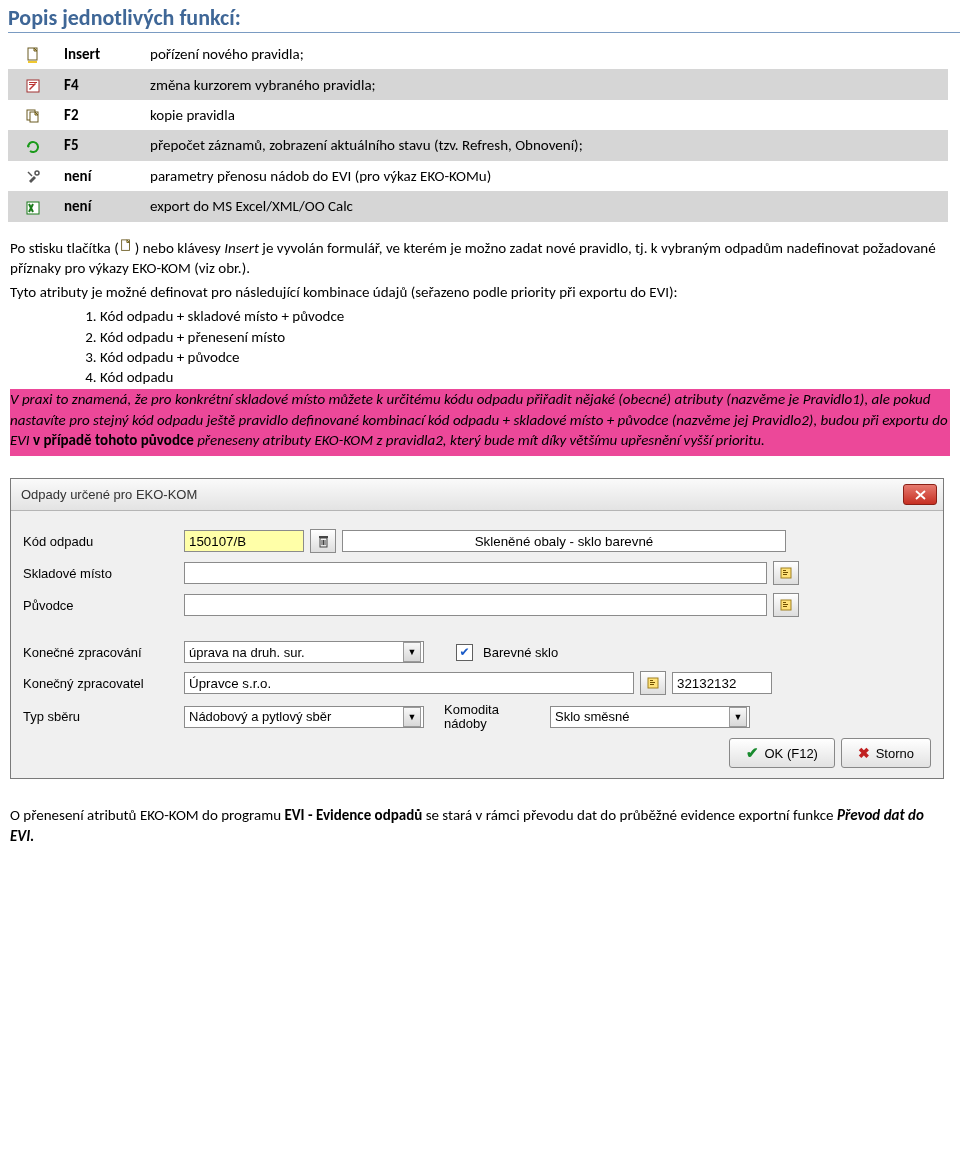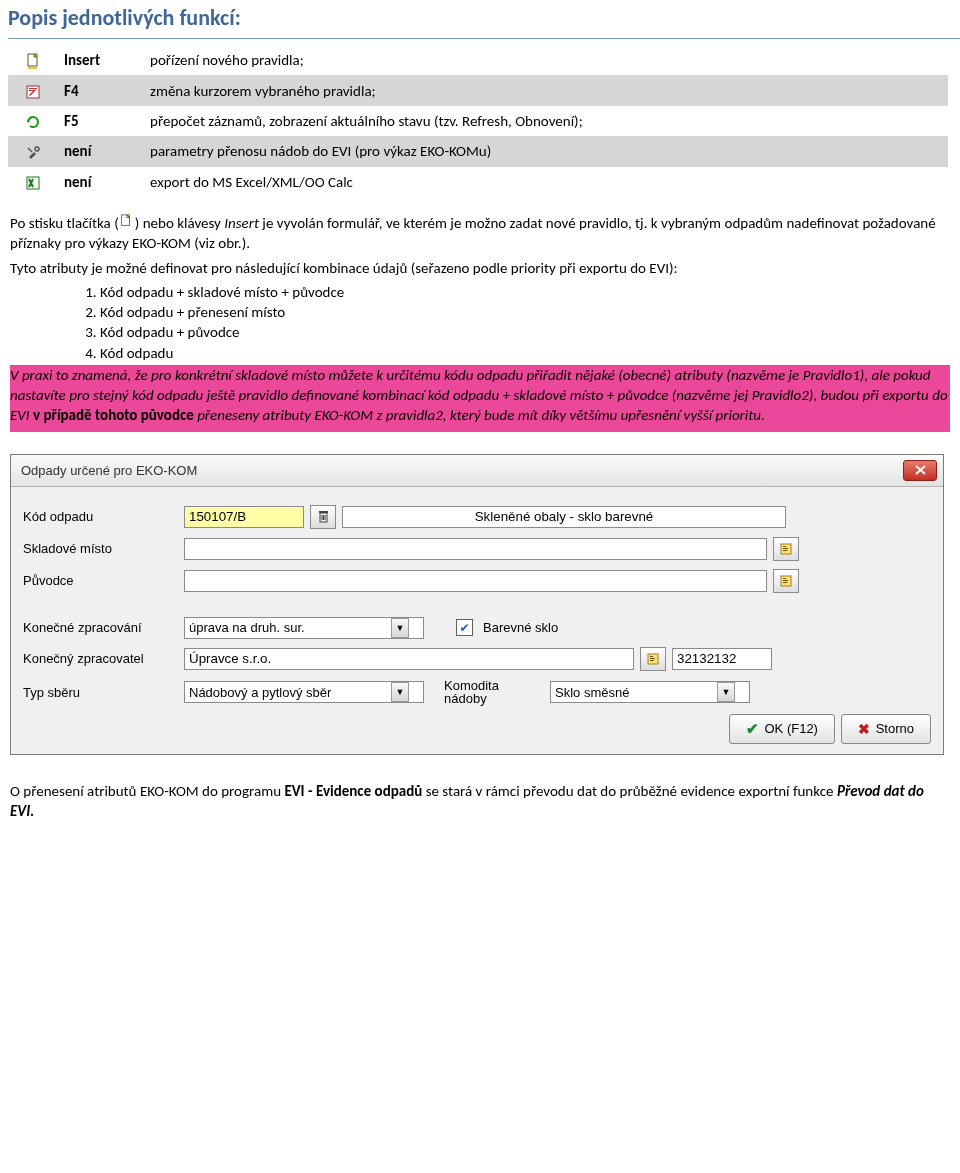--- a/index.html
+++ b/index.html
@@ -9,21 +9,21 @@
     color: #000;
     background: #fff;
     width: 960px;
   }
   .heading {
     color: #3f6797;
     font-size: 22px;
     font-weight: bold;
     margin: 4px 0 6px 8px;
     border-bottom: 1px solid #7a9bc2;
-    padding-bottom: 7px;
+    padding-bottom: 1px;
   }
   .func-table {
     border-collapse: collapse;
     width: 940px;
     margin-left: 8px;
   }
   .func-table tr:nth-child(odd) { background: #fff; }
   .func-table tr:nth-child(even) { background: #d6d6d6; }
   .func-table td {
     padding: 6px 6px 6px 2px;
@@ -89,21 +89,21 @@
   }
   .fld.small { width: 120px; }
   .fld.long2 { width: 444px; text-align: center; }
   .picker-btn {
     width:24px;height:22px;border:1px solid #8b8b8b;background:linear-gradient(#fff,#ddd);
     display:flex;align-items:center;justify-content:center;
   }
   .chk { width:15px;height:15px;border:1px solid #606060;background:#fff;display:inline-flex;align-items:center;justify-content:center;font-size:12px;color:#1859c7;margin-right:4px;}
   .select {
     border:1px solid #8b8b8b;background:#fff;height:22px;width:240px;
-    display:flex;align-items:center;justify-content:space-between;padding:0 14px 0 4px;box-sizing:border-box;gap:40px;
+    display:flex;align-items:center;justify-content:space-between;padding:0 2px 0 4px;box-sizing:border-box;gap:40px;
   }
   .select .arrow{width:16px;height:18px;background:linear-gradient(#f8f8f8,#d8d8d8);border:1px solid #9a9a9a;display:flex;align-items:center;justify-content:center;font-size:9px;}
   .btnbar{display:flex;justify-content:flex-end;gap:6px;margin-top:6px;}
   .dlg-btn{
     border:1px solid #888;background:linear-gradient(#fff,#e2e2e2);
     height:28px;padding:0 16px;display:flex;align-items:center;gap:6px;border-radius:3px;
     font-size:13px;
   }
   .checkmark{color:#188a2e;font-weight:bold;font-size:15px;}
   .xmark{color:#c02020;font-weight:bold;font-size:14px;}
@@ -138,20 +138,33 @@
         <svg viewBox="0 0 16 16" width="16" height="16">
               <rect x="2" y="2" width="12" height="12" fill="#fff" stroke="#a03030"></rect>
               <path d="M4 11 L10 5 L11 6 L5 12 Z" fill="#b33"></path>
               <rect x="4" y="4" width="8" height="1" fill="#b33"></rect>
               <rect x="4" y="6" width="5" height="1" fill="#b33"></rect>
             </svg>
       </span>
     </td>
     <td class="key-cell">F4</td>
     <td class="desc-cell">změna kurzorem vybraného pravidla;</td>
+  </tr>
+  <tr>
+    <td class="icon-cell">
+      <span class="icon16">
+        <svg viewBox="0 0 16 16" width="16" height="16">
+              <rect x="2" y="2" width="8" height="10" fill="#fff" stroke="#6a5a20"></rect>
+              <rect x="5" y="4" width="8" height="10" fill="#fff" stroke="#6a5a20"></rect>
+              <path d="M10 4 L13 7 L10 7 Z" fill="#f5e08a" stroke="#6a5a20"></path>
+            </svg>
+      </span>
+    </td>
+    <td class="key-cell">F2</td>
+    <td class="desc-cell">kopie pravidla</td>
   </tr>
   <tr>
     <td class="icon-cell">
       <span class="icon16">
         <svg viewBox="0 0 16 16" width="16" height="16">
               <path d="M3 8 A5 5 0 1 1 5 12" fill="none" stroke="#1a9a1a" stroke-width="2"></path>
               <path d="M2 6 L3 9 L5 7 Z" fill="#1a9a1a"></path>
             </svg>
       </span>
     </td>

